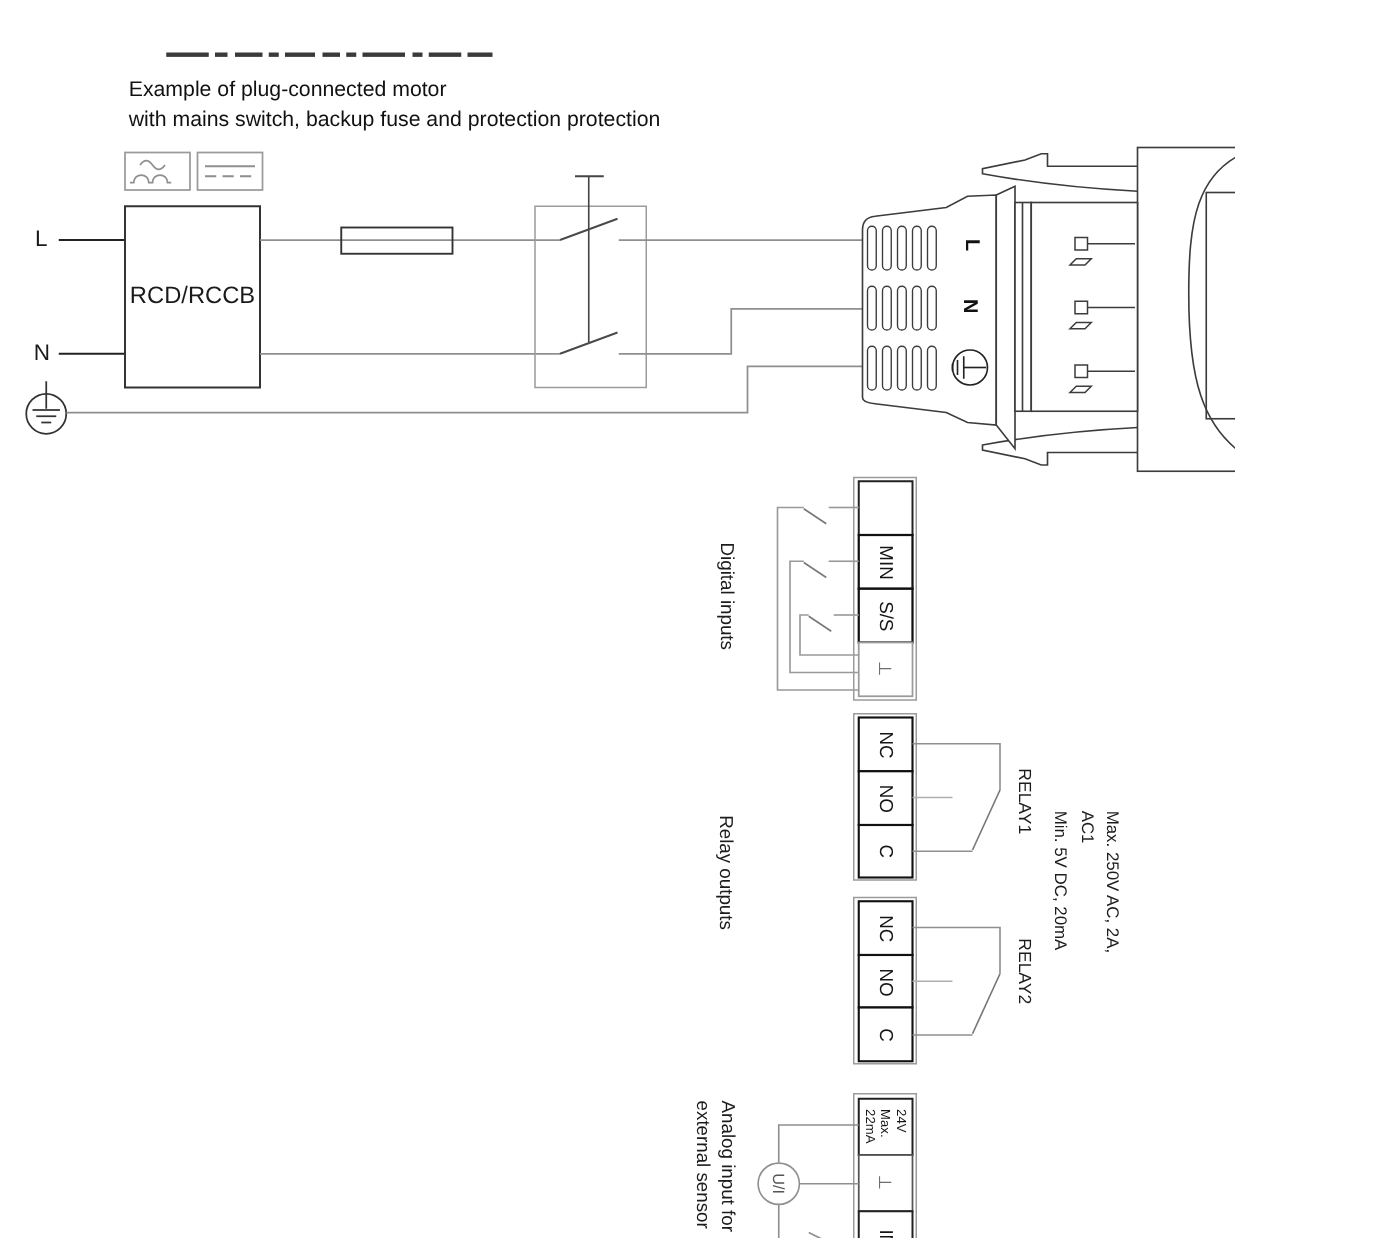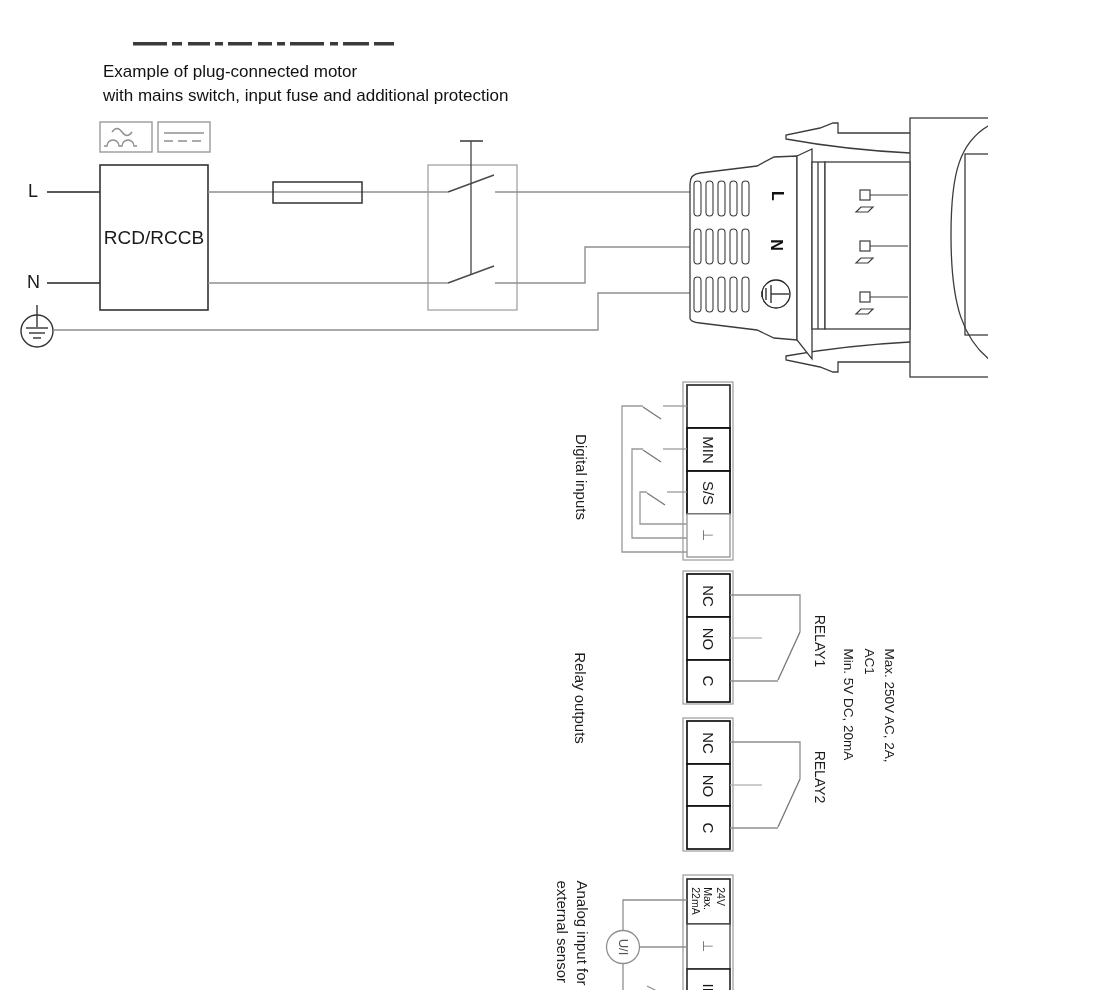--- a/index.html
+++ b/index.html
@@ -196,21 +196,21 @@
         <polyline points="623,890 623,860 687,860"></polyline>
         <line x1="640" y1="907" x2="687" y2="907"></line>
         <polyline points="623,924 623,952 687,952"></polyline>
         <line x1="647" y1="946" x2="659" y2="952"></line>
         <line x1="647" y1="958" x2="659" y2="952"></line>
       </g>
     </g>
   </svg>
 
   <div class="lbl title-line" style="left:103px; top:22px;">Example of plug-connected motor</div>
-  <div class="lbl title-line" style="left:103px; top:46px;">with mains switch, input fuse and additional protection</div>
+  <div class="lbl title-line" style="left:103px; top:46px;">with mains switch, backup fuse and protection protection</div>
 
   <div class="lbl mains-lab" style="left:28px; top:141px;">L</div>
   <div class="lbl mains-lab" style="left:27px; top:232px;">N</div>
   <div class="lbl ctr" style="left:154px; top:198px; font-size:19px;">RCD/RCCB</div>
 
   <div class="lbl rot plug-lab" style="left:777px; top:156px;">L</div>
   <div class="lbl rot plug-lab" style="left:776px; top:205px;">N</div>
 
   <div class="lbl rot sect-lab" style="left:581px; top:437px;">Digital inputs</div>
   <div class="lbl rot term-lab" style="left:708px; top:410px;">MIN</div>

